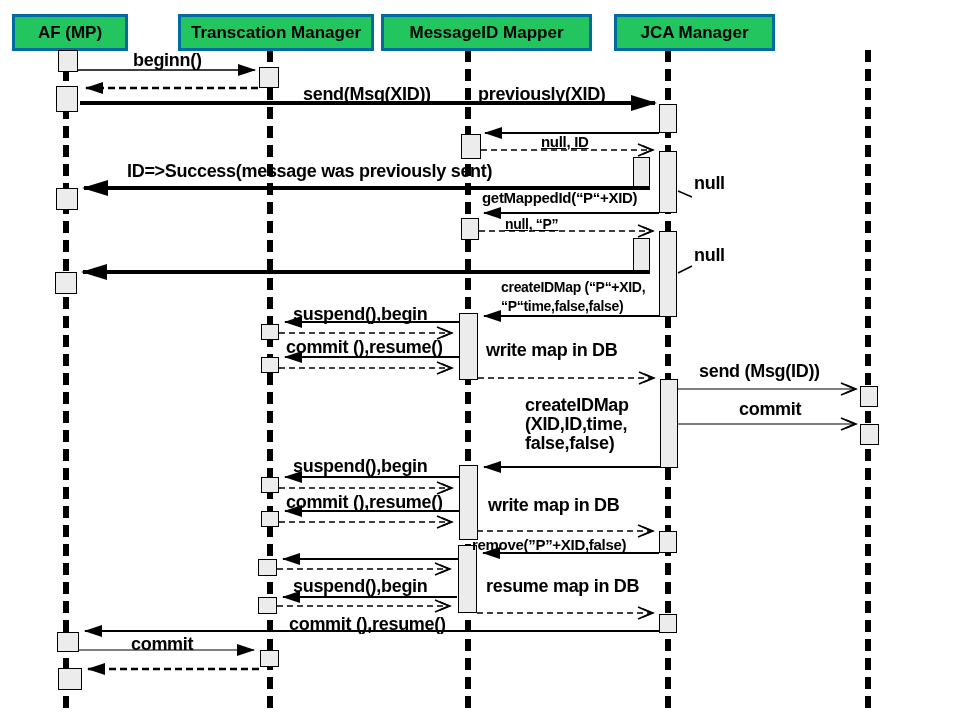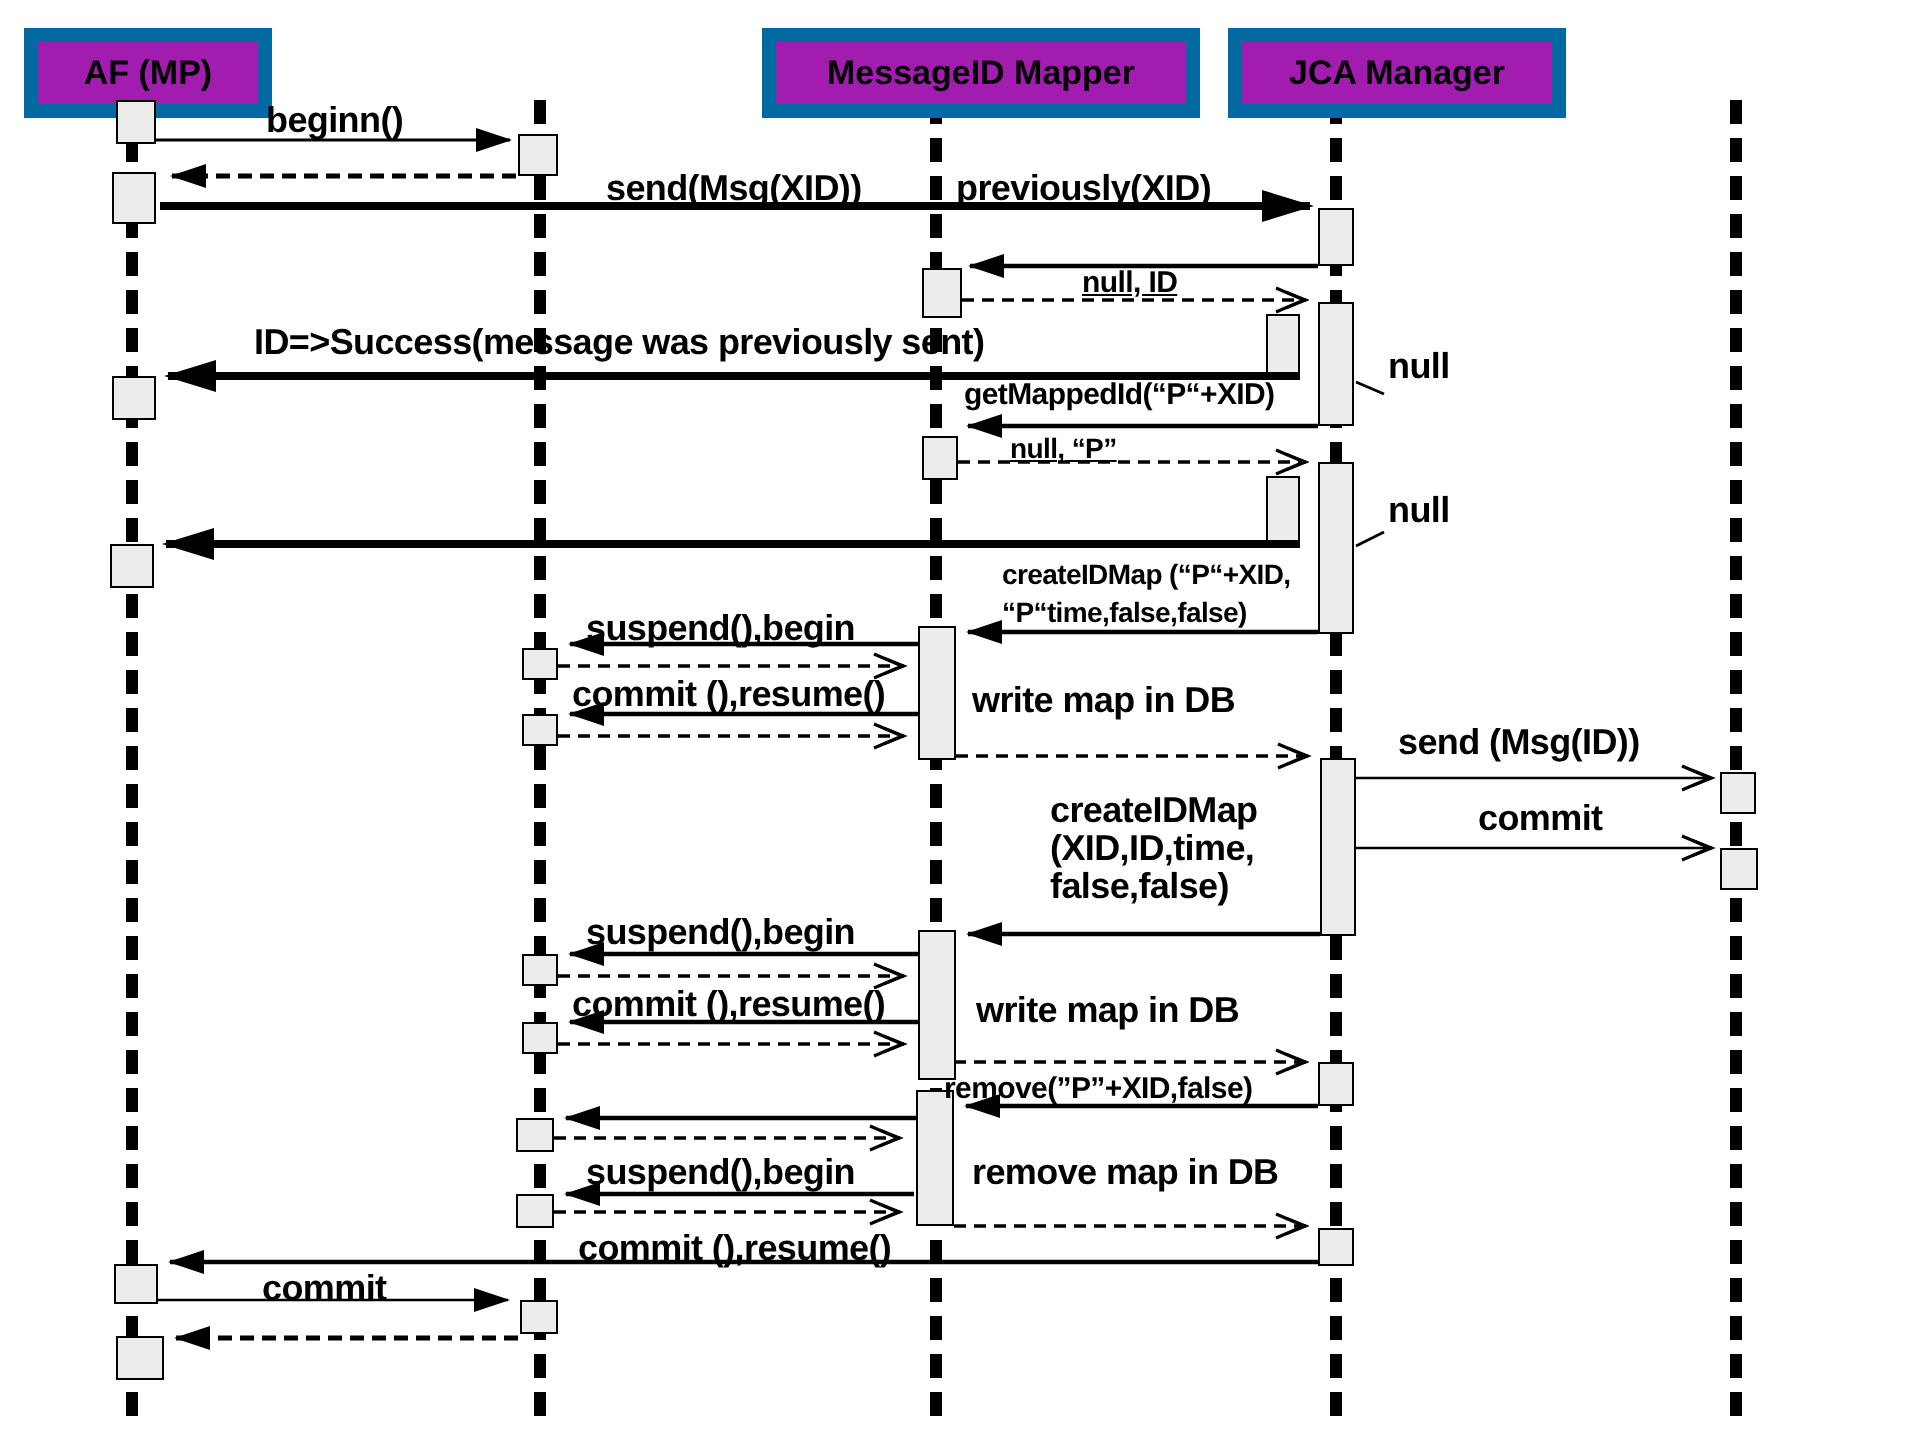--- a/index.html
+++ b/index.html
@@ -1,18 +1,18 @@
 <!DOCTYPE html>
 <html><head>
 <meta charset="utf-8">
 <style>
   html,body{margin:0;padding:0;background:#fff;}
   .canvas{position:relative;width:960px;height:720px;background:#fff;overflow:hidden;
           font-family:"Liberation Sans",sans-serif;color:#000;}
-  .actor{position:absolute;top:14px;height:31px;border:7px solid #0369a1;background:#a21caf;
+  .actor{position:absolute;top:14px;height:31px;border:3px solid #0369a1;background:#22c55e;
          display:flex;align-items:center;justify-content:center;font-weight:bold;
          font-size:17px;white-space:nowrap;box-sizing:content-box;}
   .lifeline{position:absolute;top:50px;width:6px;height:660px;
             background:repeating-linear-gradient(to bottom,#000 0 12px,transparent 12px 19px);}
   .act{position:absolute;background:#ececec;border:1.6px solid #000;box-sizing:border-box;}
   .lbl{position:absolute;font-weight:bold;font-size:18px;line-height:1.0;
        white-space:nowrap;letter-spacing:-0.3px;}
   .sm{font-size:15px;}
   .xs{font-size:14px;}
   .ul{text-decoration:underline;}
@@ -32,20 +32,23 @@
 <div class="canvas">
 
   <div class="lifeline" style="left:63px;"></div>
   <div class="lifeline" style="left:267px;"></div>
   <div class="lifeline" style="left:465px;"></div>
   <div class="lifeline" style="left:665px;"></div>
   <div class="lifeline" style="left:865px;"></div>
 
   <div class="actor" style="left:12px;width:110px;">
       <span>AF (MP)</span>
+    </div>
+  <div class="actor" style="left:178px;width:190px;">
+      <span>Transcation Manager</span>
     </div>
   <div class="actor" style="left:381px;width:205px;">
       <span>MessageID Mapper</span>
     </div>
   <div class="actor" style="left:614px;width:155px;">
       <span>JCA Manager</span>
     </div>
 
   <div class="act" style="left:58px;top:50px;width:20px;height:22px;"></div>
   <div class="act" style="left:56px;top:86px;width:22px;height:26px;"></div>
@@ -167,17 +170,17 @@
   <div class="lbl ml" style="left:513px;top:396px;">
     <div>createIDMap</div>
     <div>(XID,ID,time,</div>
     <div>false,false)</div>
   </div>
   <div class="lbl" style="left:293px;top:457px;">suspend(),begin</div>
   <div class="lbl" style="left:286px;top:493px;">commit (),resume()</div>
   <div class="lbl" style="left:488px;top:496px;">write map in DB</div>
   <div class="lbl sm" style="left:472px;top:537px;">remove(”P”+XID,false)</div>
   <div class="lbl" style="left:293px;top:577px;">suspend(),begin</div>
-  <div class="lbl" style="left:486px;top:577px;">remove map in DB</div>
+  <div class="lbl" style="left:486px;top:577px;">resume map in DB</div>
   <div class="lbl" style="left:289px;top:615px;">commit (),resume()</div>
   <div class="lbl" style="left:131px;top:635px;">commit</div>
 
 </div>
 
 </body></html>

